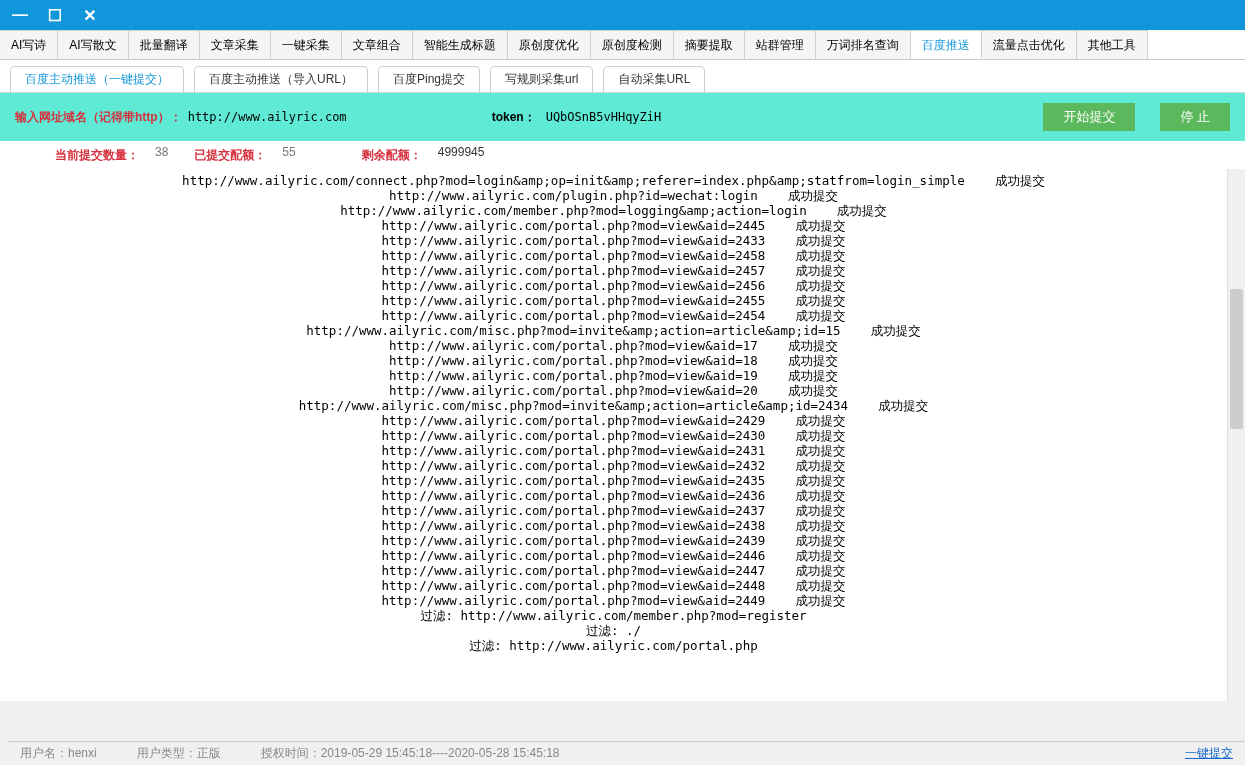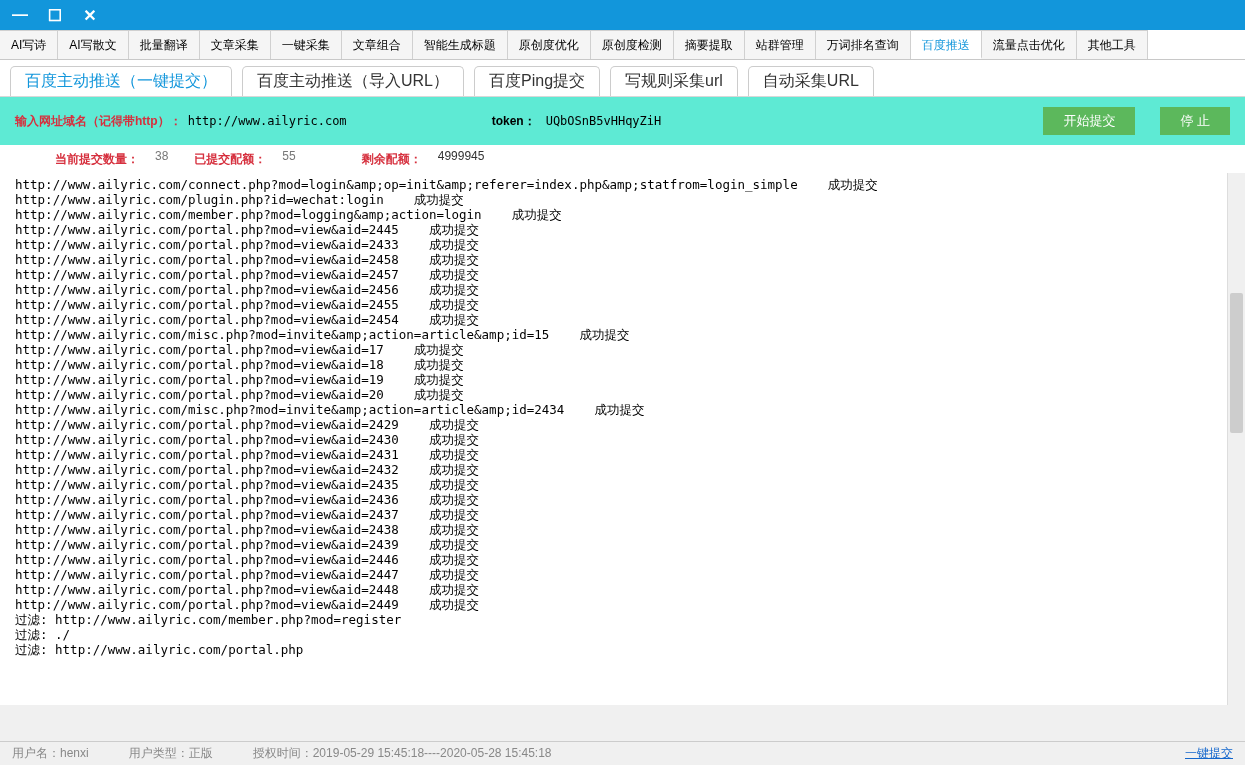--- a/index.html
+++ b/index.html
@@ -55,21 +55,21 @@
   padding: 6px 10px 0 10px;
   border-bottom: 1px solid #d8d8d8;
 }
 .sub-tab {
   padding: 4px 14px;
   background: #fff;
   border: 1px solid #ccc;
   border-bottom: none;
   border-radius: 5px 5px 0 0;
   cursor: pointer;
-  font-size: 16px;
+  font-size: 12px;
   color: #333;
 }
 .sub-tab.active {
   color: #1296db;
 }
 .input-row {
   display: flex;
   align-items: center;
   padding: 10px 15px;
   gap: 0;
@@ -112,39 +112,40 @@
   display: flex;
 }
 .log-area {
   flex: 1;
   padding: 4px 15px 10px 15px;
   font-family: "SimSun", monospace;
   font-size: 12.5px;
   line-height: 15px;
   overflow-y: auto;
   white-space: pre;
+  text-align: center;
 }
 .log-line { white-space: pre; }
 .scroll-track {
   width: 18px;
   background: #f0f0f0;
   border-left: 1px solid #ddd;
   position: relative;
 }
 .scroll-thumb {
   position: absolute;
   left: 2px; right: 2px;
   top: 120px;
   height: 140px;
   background: #cdcdcd;
   border-radius: 2px;
 }
 .footer {
   position: absolute;
-  bottom: 0; left: 0; right: 0;
+  bottom: 0; left: 8px; right: 0;
   height: 24px;
   background: #f0f0f0;
   border-top: 1px solid #ccc;
   color: #888;
   display: flex;
   align-items: center;
   padding: 0 12px;
   font-size: 12px;
   gap: 40px;
 }

